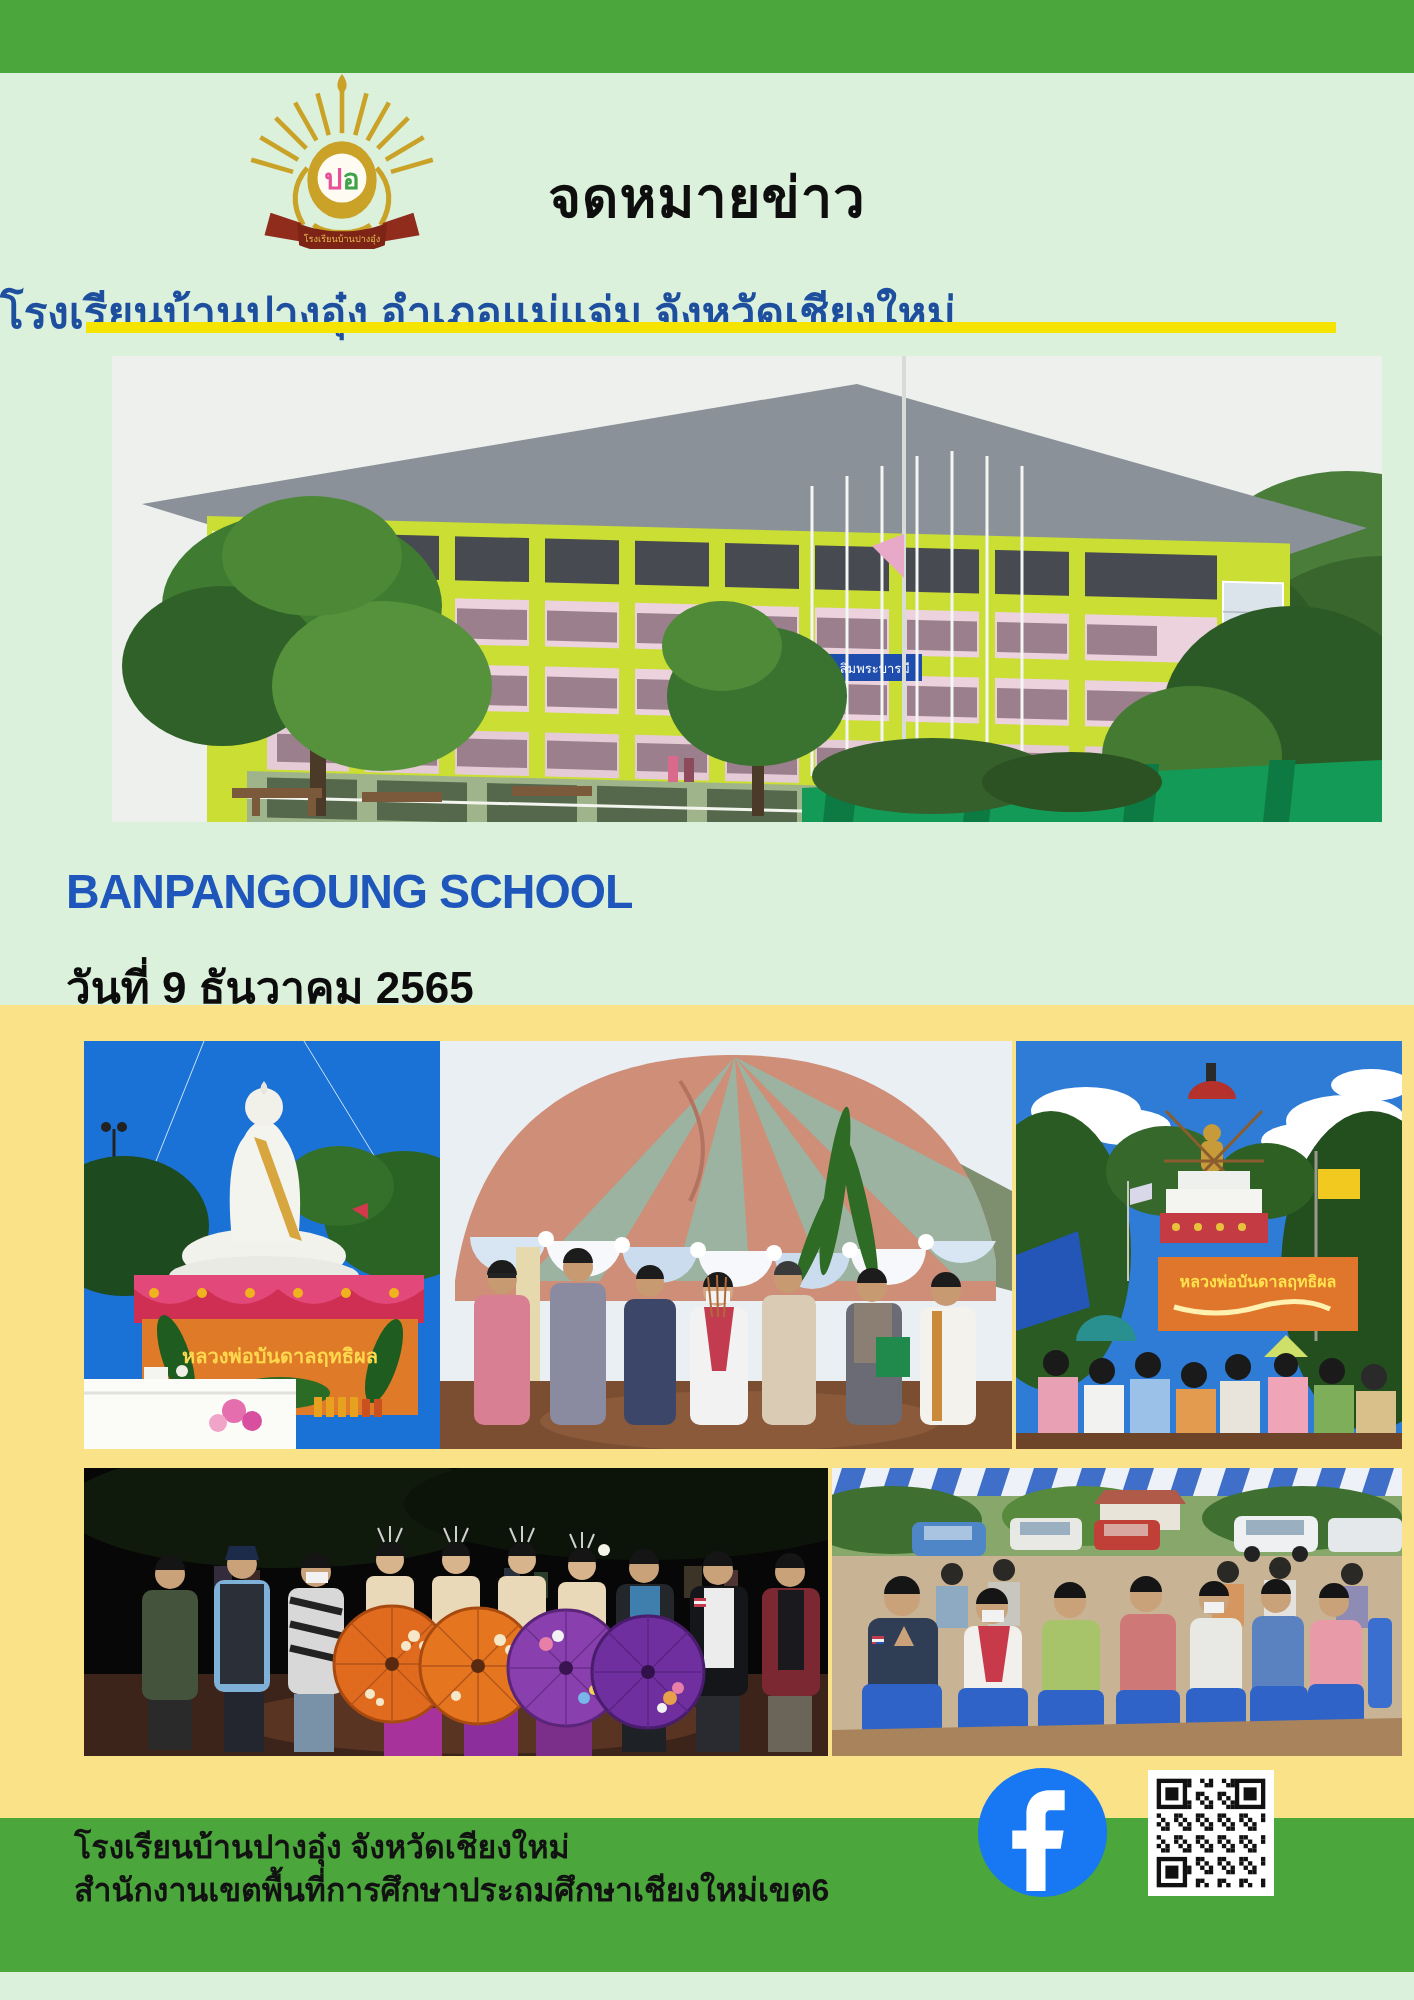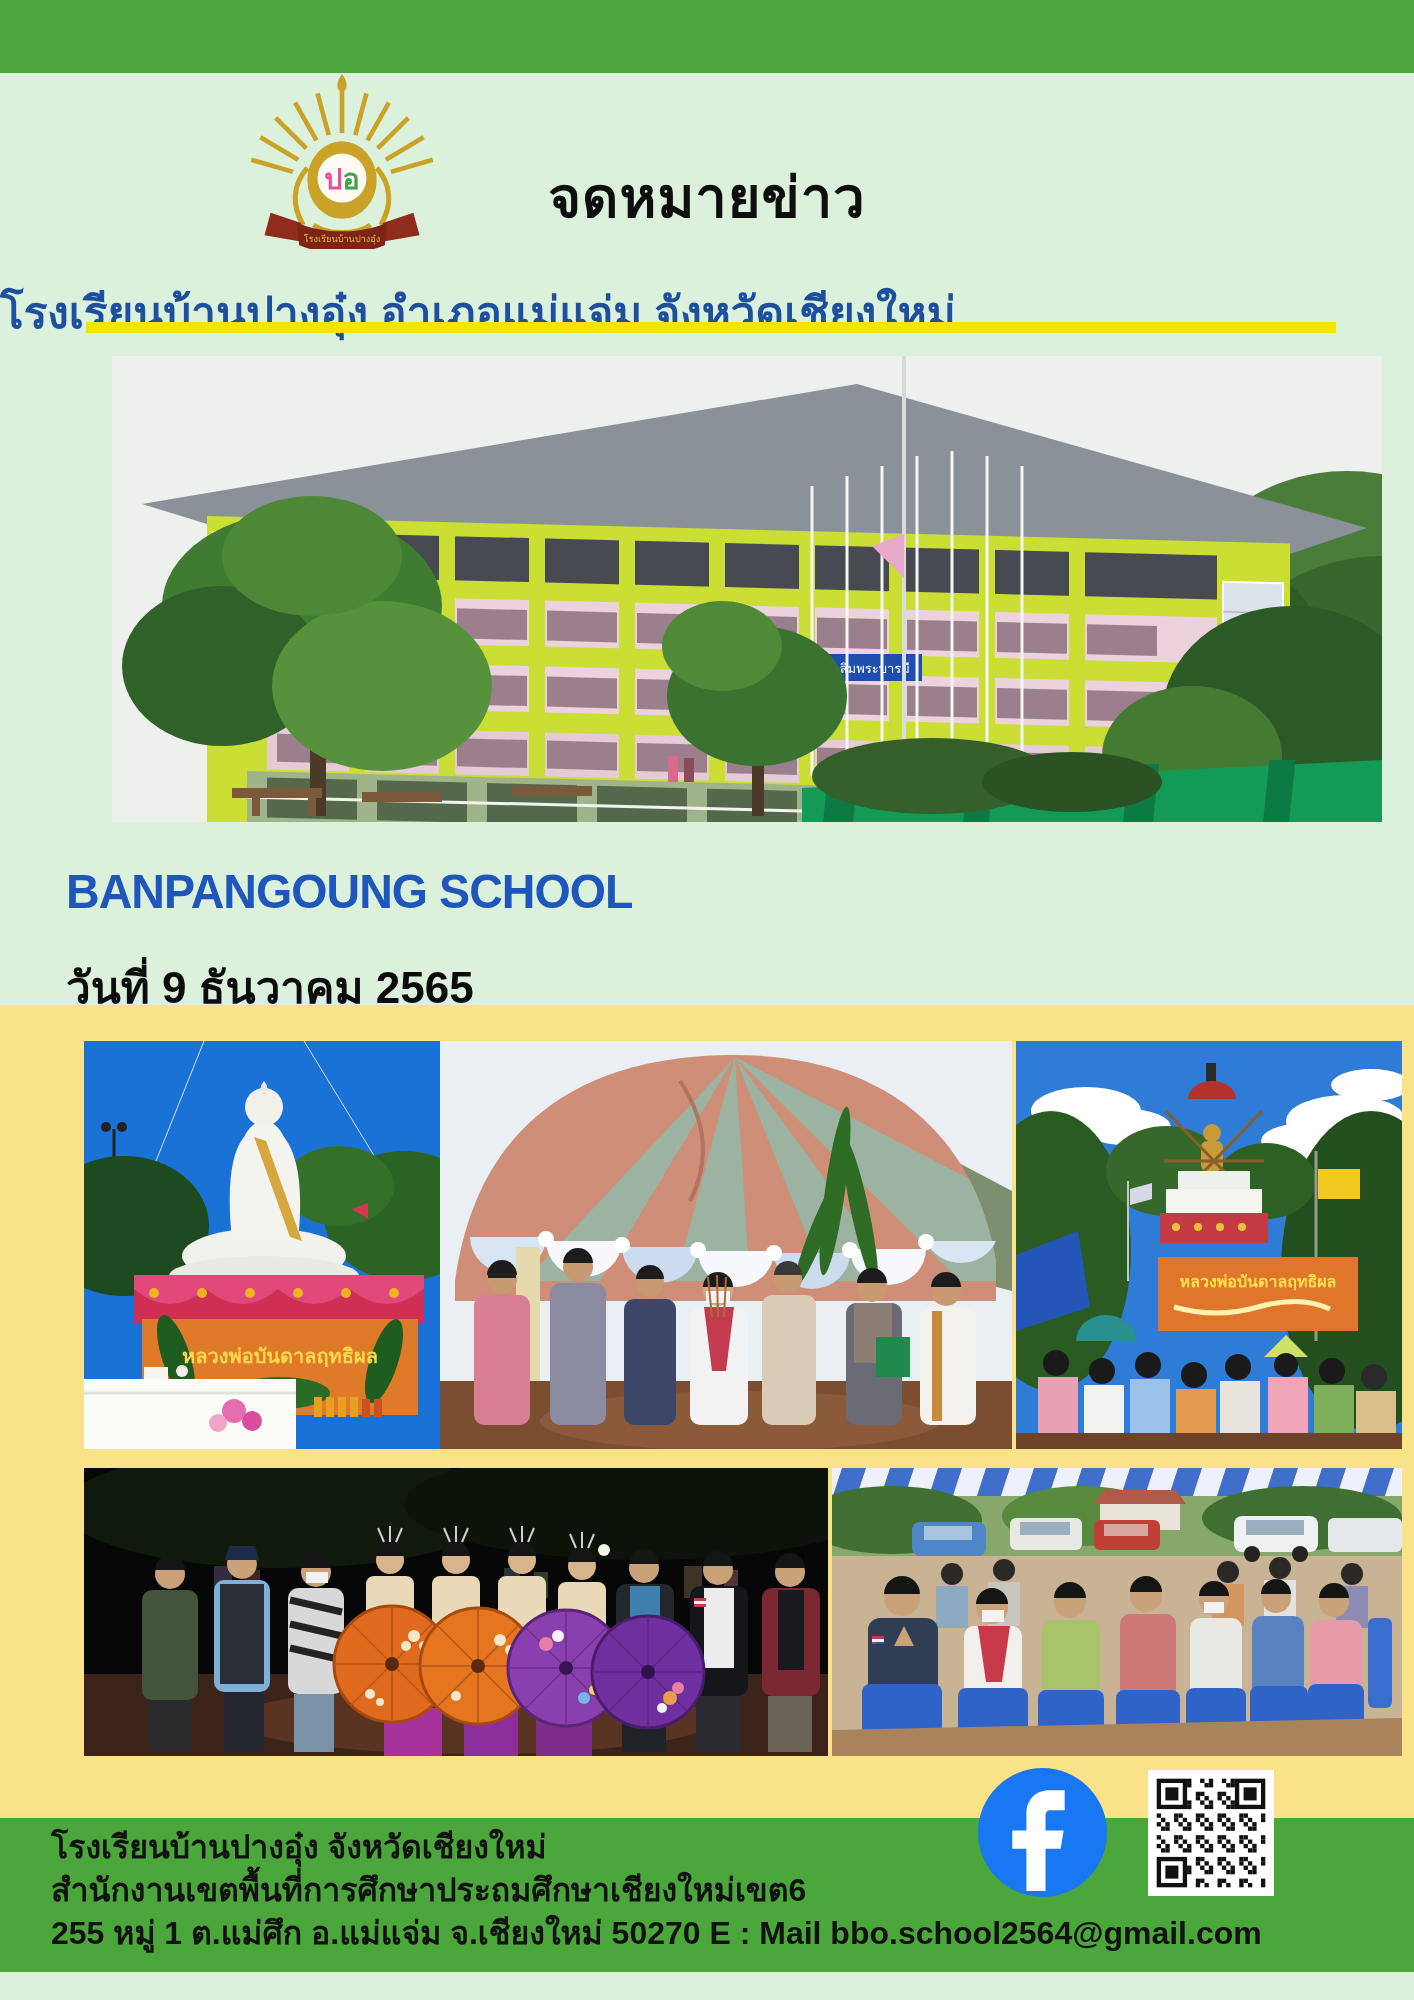--- a/index.html
+++ b/index.html
@@ -14,21 +14,21 @@
   .photo{position:absolute;overflow:hidden;background:#000;}
   .photo svg{display:block;width:100%;height:100%;}
   .main-photo{left:72px;top:340px;width:1270px;height:466px;background:#edf0ed;}
   .intro{left:66px;top:816px;width:1300px;color:#111;}
   .school-en{font-size:49px;font-weight:800;color:#1E56BB;letter-spacing:-1px;transform:scaleX(.95);transform-origin:left;white-space:nowrap;line-height:52px;}
   .date-line{margin-top:10px;font-size:44px;font-weight:800;color:#0c0c0c;line-height:44px;white-space:nowrap;}
   .body-text{margin-top:8px;font-size:28px;font-weight:700;line-height:37px;color:#151515;}
   .body-text div{white-space:nowrap;}
   .gallery-bg{left:0;top:1005px;width:1414px;height:813px;background:#F9E287;}
   .footer{left:0;top:1818px;width:1414px;height:154px;background:#4BA63C;}
-  .footer-text{position:absolute;left:51px;top:8px;color:#121212;font-weight:700;font-size:32px;line-height:43px;}
+  .footer-text{position:absolute;left:74px;top:8px;color:#121212;font-weight:700;font-size:32px;line-height:43px;}
   .footer-text div{white-space:nowrap;}
   .fb{left:978px;top:1768px;width:129px;height:129px;}
   .qr{left:1148px;top:1770px;width:126px;height:126px;background:#fff;}
   .qr svg{display:block;width:100%;height:100%;fill:#111;}
   .bottom-strip{left:0;top:1972px;width:1414px;height:28px;background:#DCF1DC;}
 </style>
 </head>
 <body>
 
 <div class="page">
@@ -765,21 +765,20 @@
         <rect x="536" y="150" width="24" height="90" rx="6" fill="#3A6FD0"></rect>
       </g>
       <polygon points="0,262 570,250 570,288 0,288" fill="#A8835C"></polygon>
     </svg>
   </figure>
 
   <footer class="abs footer">
     <div class="footer-text">
       <div>โรงเรียนบ้านปางอุ๋ง จังหวัดเชียงใหม่</div>
       <div>สำนักงานเขตพื้นที่การศึกษาประถมศึกษาเชียงใหม่เขต6</div>
-      <div>255 หมู่ 1 ต.แม่ศึก อ.แม่แจ่ม จ.เชียงใหม่ 50270 E : Mail bbo.school2564@gmail.com</div>
     </div>
   </footer>
 
   <div class="abs fb">
     <svg viewBox="0 0 128 128">
       <circle cx="64" cy="64" r="64" fill="#1877F2"></circle>
       <path d="M86 42H72c-3 0-5 2-5 5v15h18l-3 18H67v42H48V80H34V62h14V46c0-15 9-24 23-24h15z" fill="#FFFFFF"></path>
     </svg>
   </div>
 

